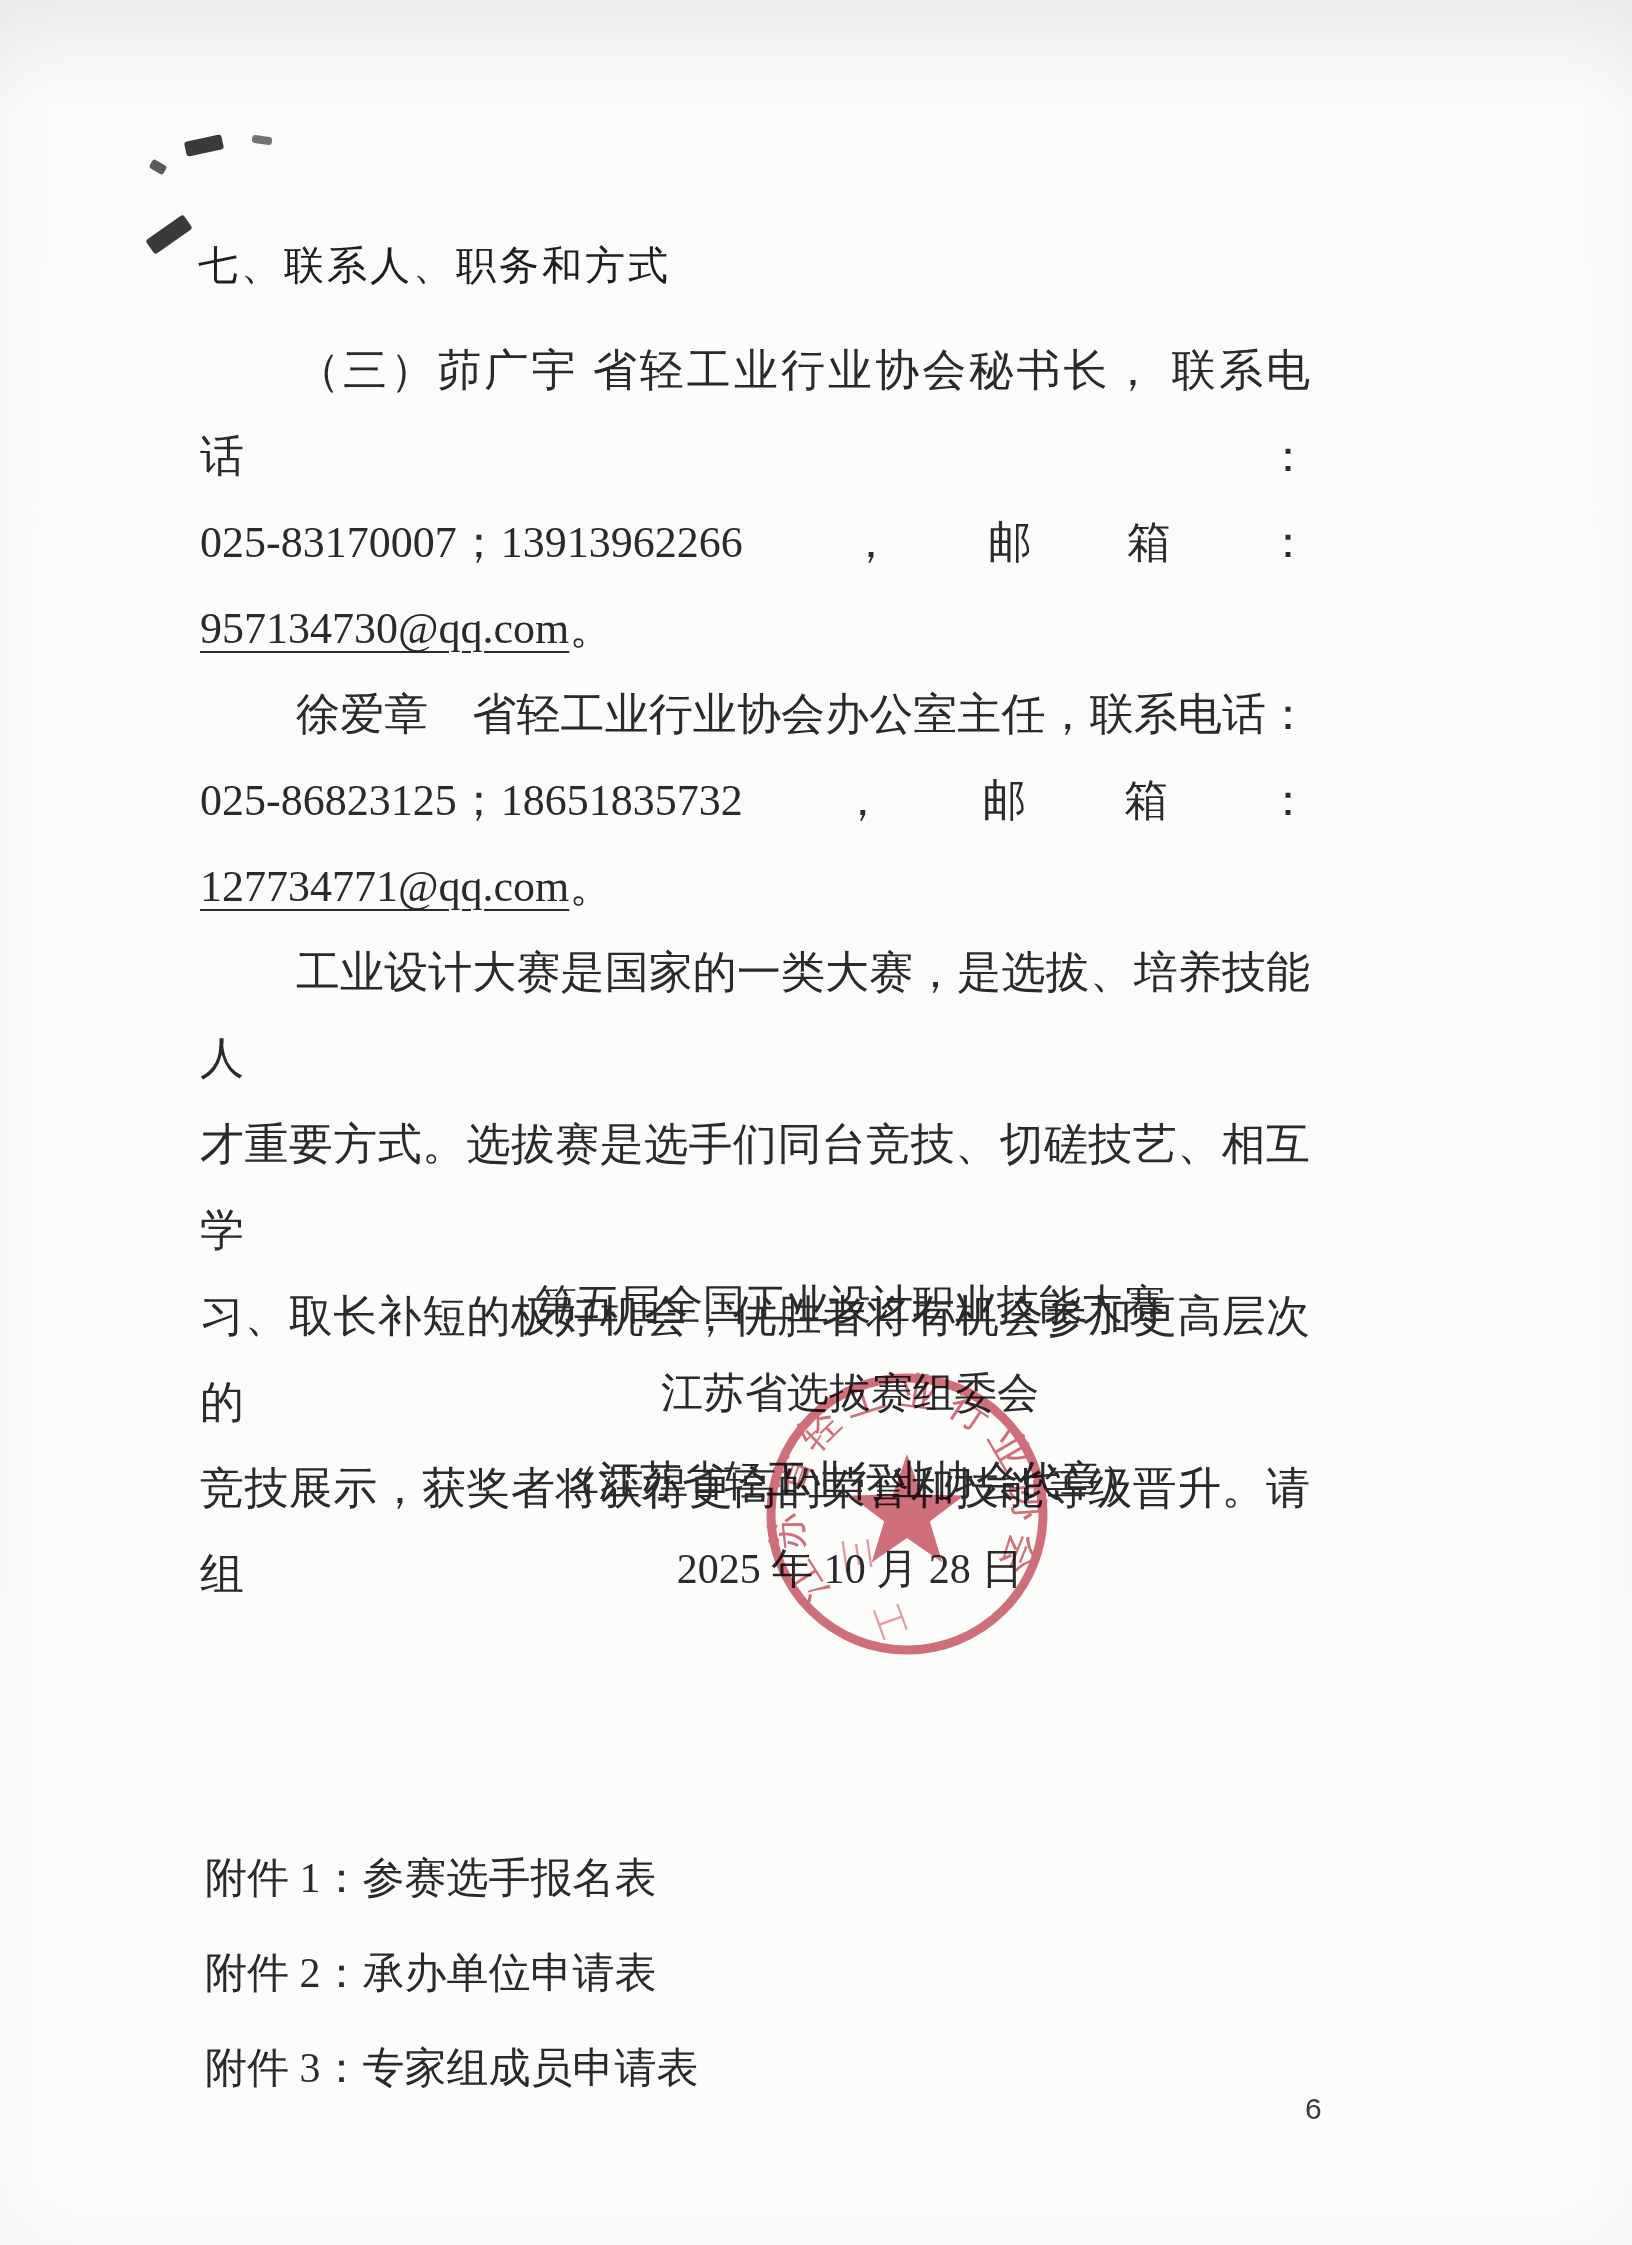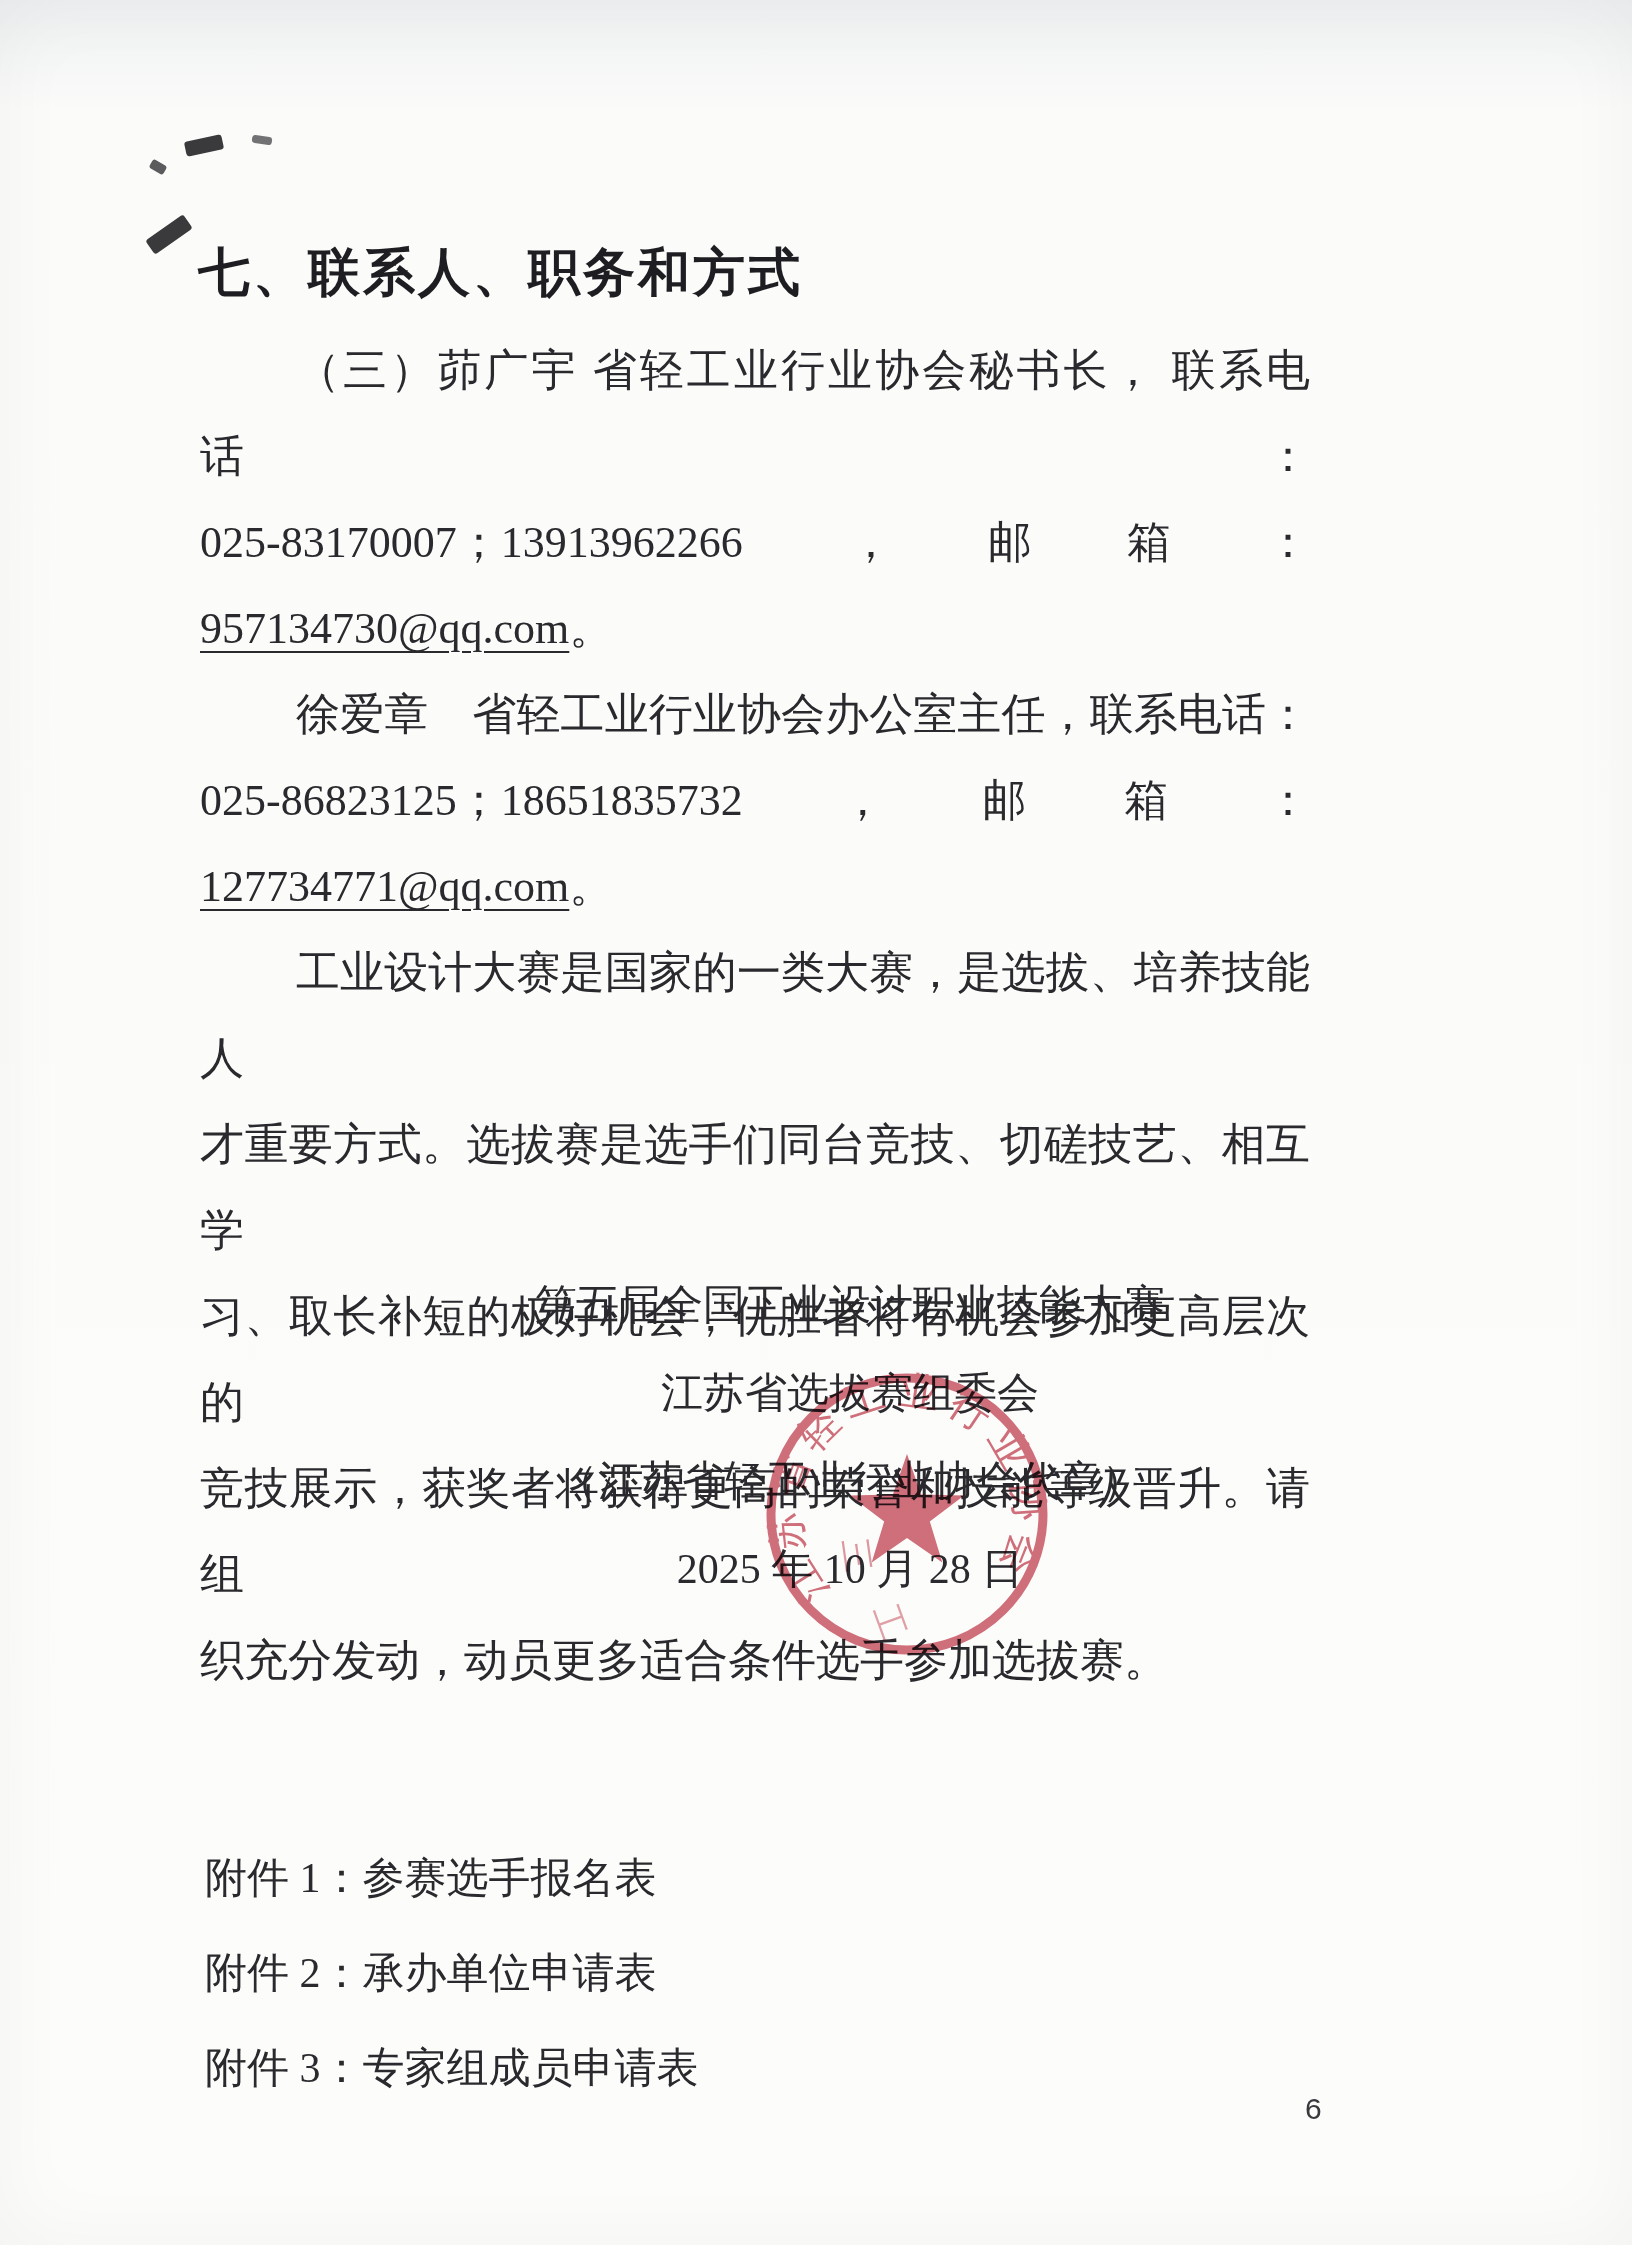--- a/index.html
+++ b/index.html
@@ -26,22 +26,22 @@
   .a2 { left: 150px; top: 162px; width: 16px; height: 10px; transform: rotate(30deg); opacity:.7; }
   .a3 { left: 146px; top: 226px; width: 46px; height: 17px; transform: rotate(-35deg); }
   .a4 { left: 252px; top: 136px; width: 20px; height: 8px; transform: rotate(8deg); opacity:.6; }
 
   
   .heading {
     position: absolute;
     left: 198px;
     top: 238px;
     font-family: "Liberation Sans", "DejaVu Sans", sans-serif;
-    font-size: 52px;
-    font-weight: 700;
+    font-size: 40px;
+    font-weight: 400;
     letter-spacing: 3px;
     color: #1e1e22;
   }
 
   
   .textcol {
     position: absolute;
     left: 200px;
     top: 328px;
     width: 1110px;
@@ -115,21 +115,20 @@
 
 <div class="textcol">
   <div class="ln jl ind">（三）茆广宇 省轻工业行业协会秘书长， 联系电话：</div>
   <div class="ln"><span>025-83170007；13913962266 ，邮箱：</span><span class="email">957134730@qq.com</span><span>。</span></div>
   <div class="ln jl ind">徐爱章　省轻工业行业协会办公室主任，联系电话：</div>
   <div class="ln"><span>025-86823125；18651835732，邮箱：</span><span class="email">127734771@qq.com</span><span>。</span></div>
   <div class="ln jl ind">工业设计大赛是国家的一类大赛，是选拔、培养技能人</div>
   <div class="ln jl">才重要方式。选拔赛是选手们同台竞技、切磋技艺、相互学</div>
   <div class="ln jl">习、取长补短的极好机会，优胜者将有机会参加更高层次的</div>
   <div class="ln jl">竞技展示，获奖者将获得更高的荣誉和技能等级晋升。请组</div>
-  <div class="ln">织充分发动，动员更多适合条件选手参加选拔赛。</div>
 </div>
 
 <div class="signature">
   <div>第五届全国工业设计职业技能大赛</div>
   <div>江苏省选拔赛组委会</div>
   <div>（江苏省轻工业行业协会代章）</div>
   <div>2025 年 10 月 28 日</div>
 </div>
 
 <svg class="seal" viewBox="0 0 300 300" width="300" height="300">

